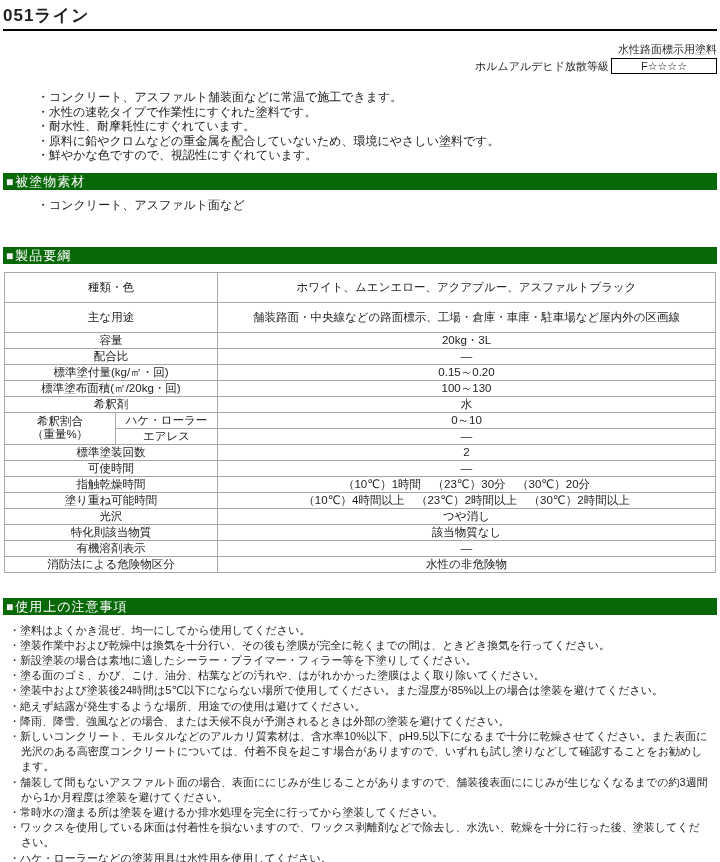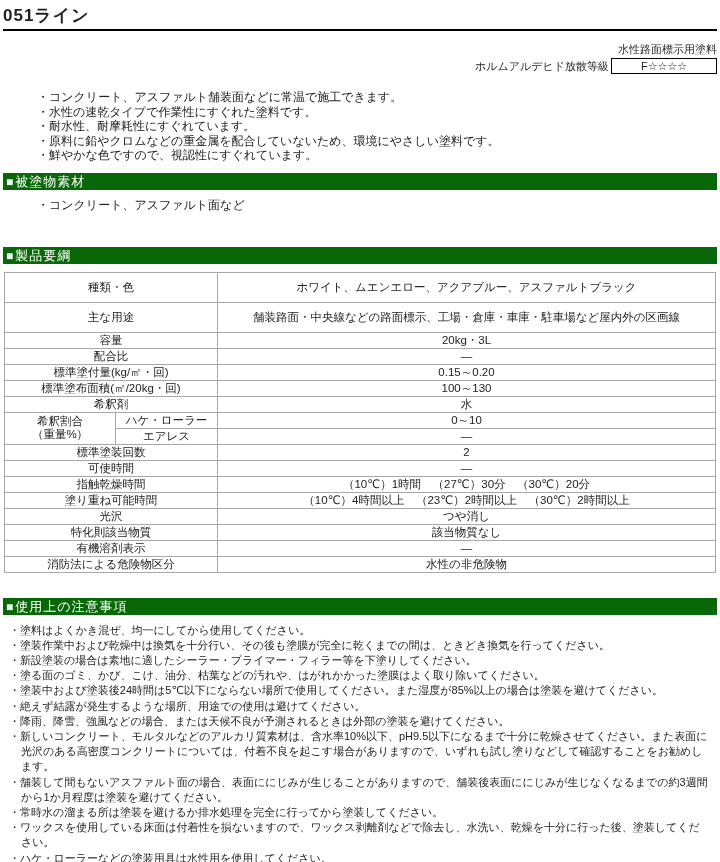--- a/index.html
+++ b/index.html
@@ -180,21 +180,21 @@
     <tr class="slim">
       <td colspan="2">標準塗装回数</td>
       <td>2</td>
     </tr>
     <tr class="slim">
       <td colspan="2">可使時間</td>
       <td>―</td>
     </tr>
     <tr class="slim">
       <td colspan="2">指触乾燥時間</td>
-      <td>（10℃）1時間　（27℃）30分　（30℃）20分</td>
+      <td>（10℃）1時間　（23℃）30分　（30℃）20分</td>
     </tr>
     <tr class="slim">
       <td colspan="2">塗り重ね可能時間</td>
       <td>（10℃）4時間以上　（23℃）2時間以上　（30℃）2時間以上</td>
     </tr>
     <tr class="slim">
       <td colspan="2">光沢</td>
       <td>つや消し</td>
     </tr>
     <tr class="slim">

